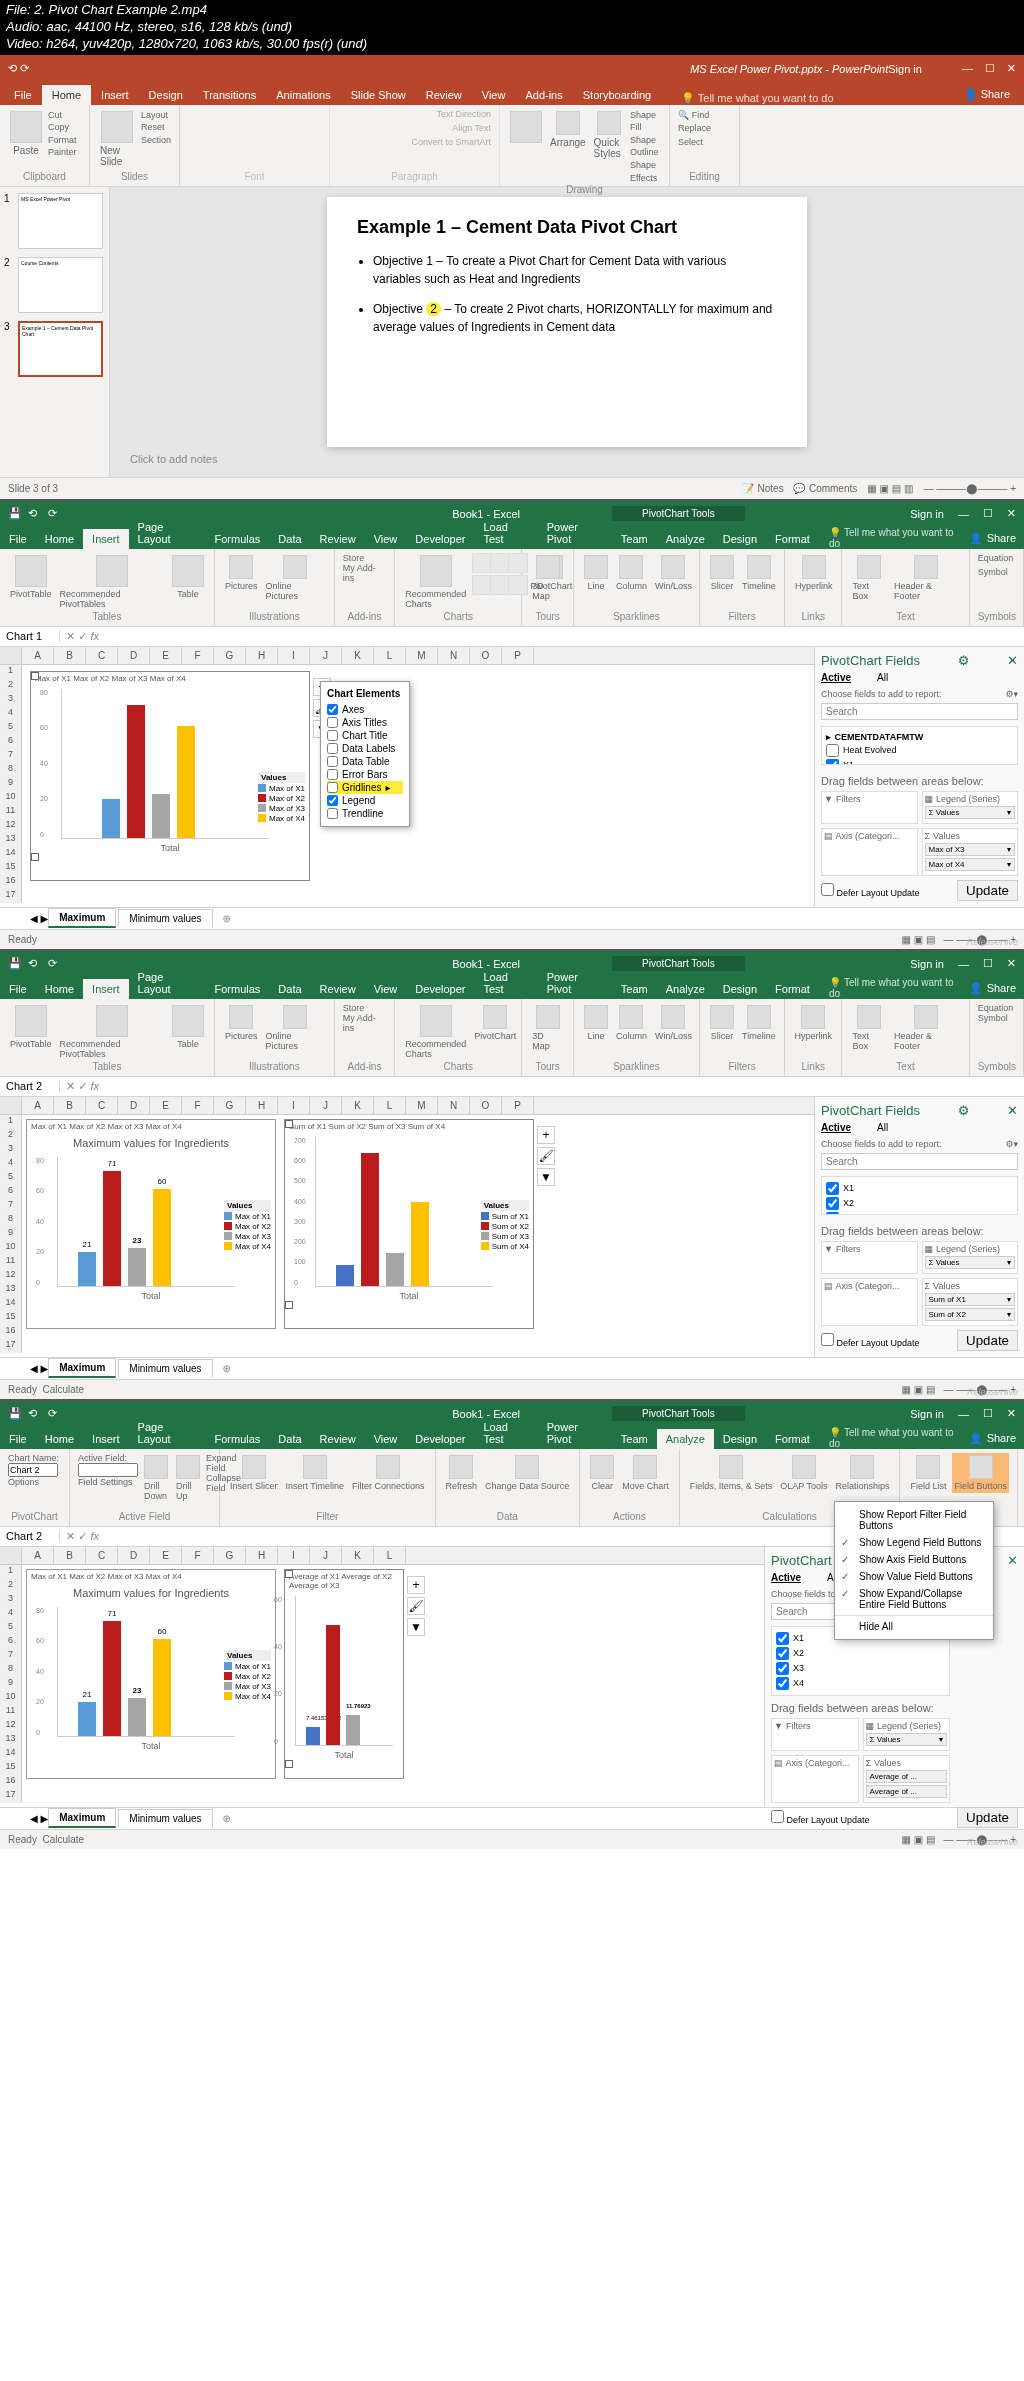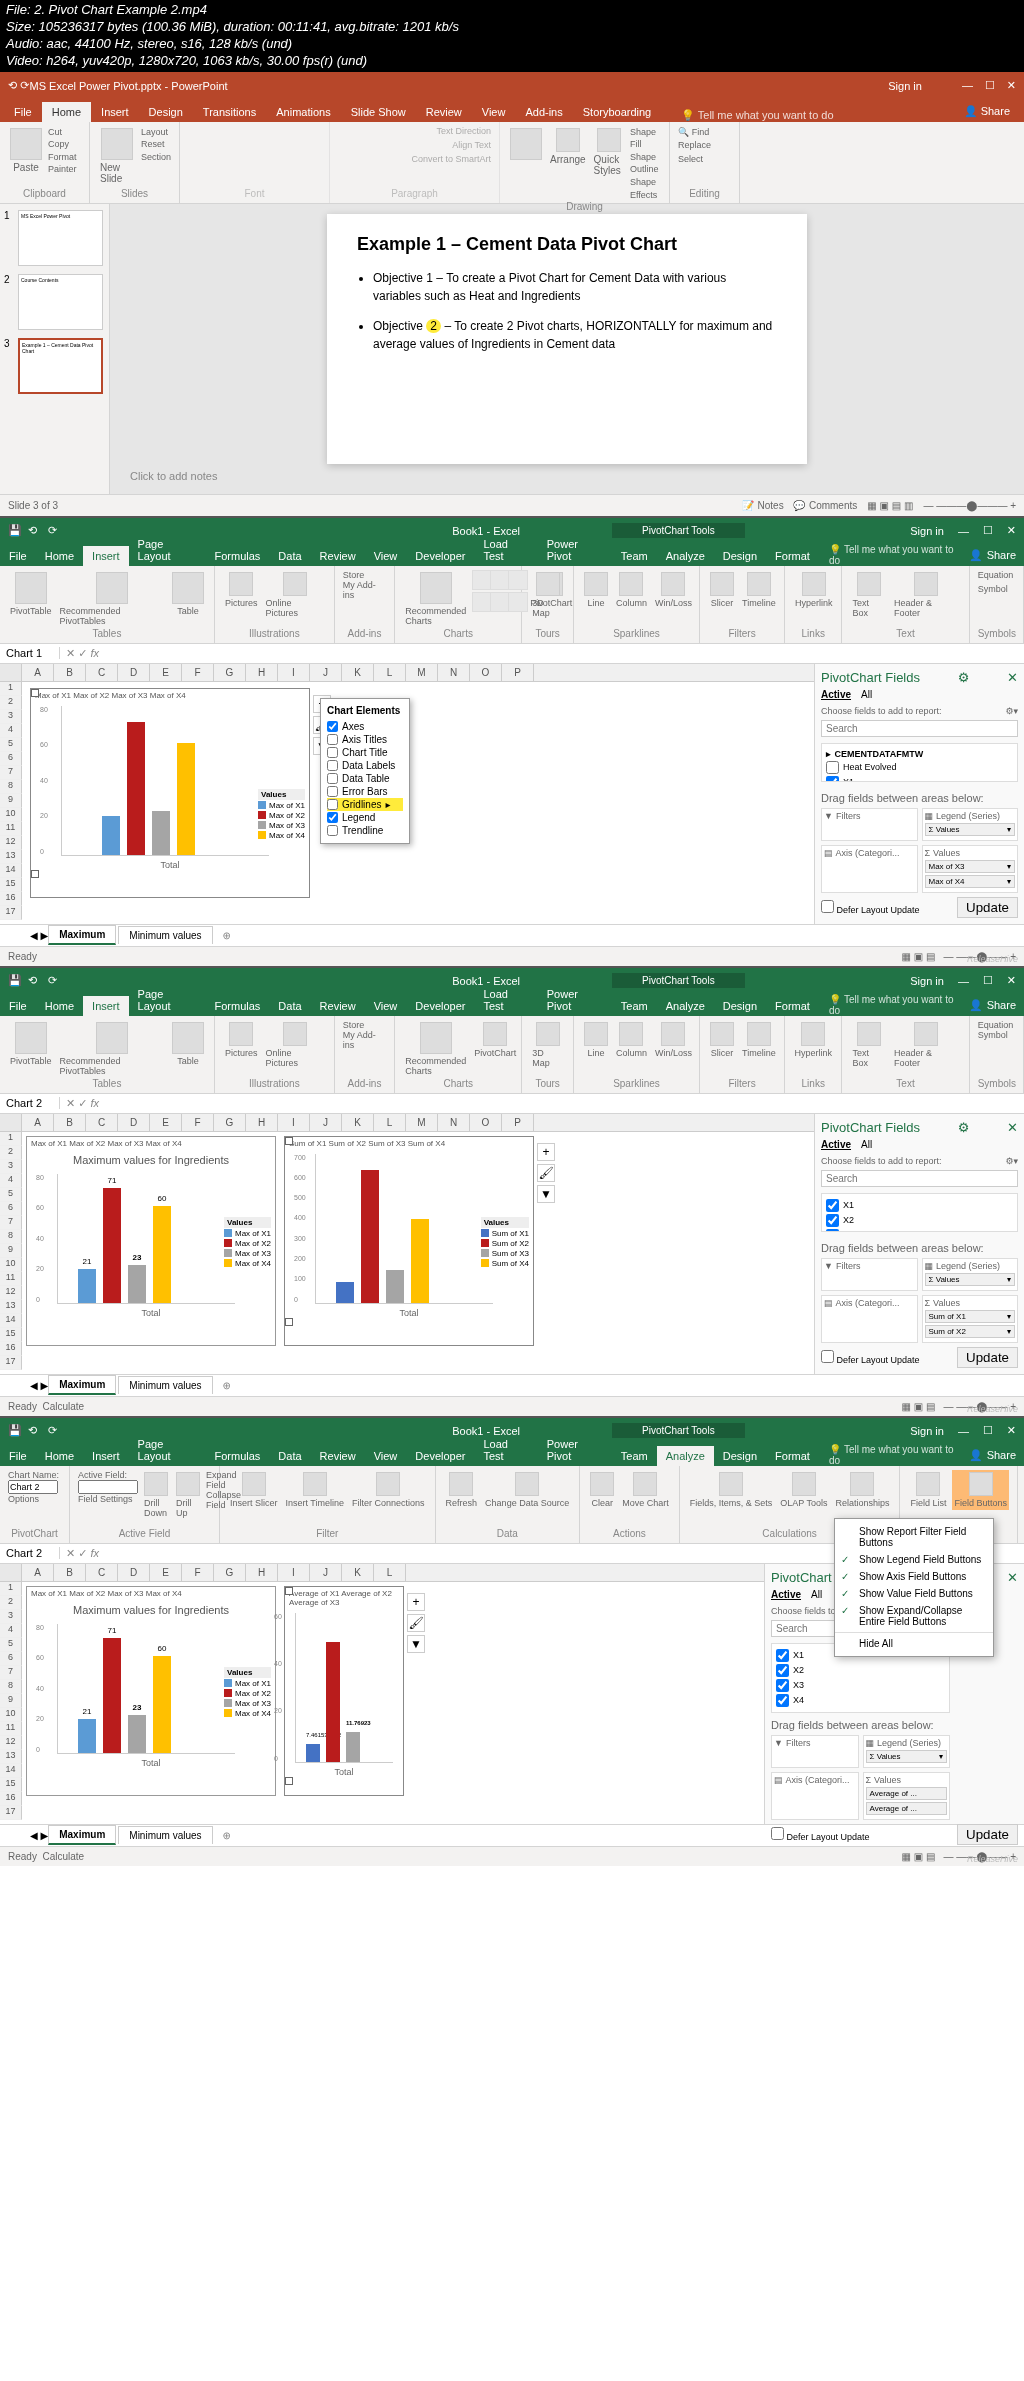--- a/index.html
+++ b/index.html
@@ -3,21 +3,21 @@
 <meta charset="utf-8">
 <style>
 * { margin: 0; padding: 0; box-sizing: border-box; font-family: "Segoe UI", Arial, sans-serif; }
 body { background: #fff; width: 1024px; font-size: 11px; }
 
 
 .meta-header { background: #000; color: #fff; padding: 2px 6px; font-style: italic; font-size: 13px; line-height: 1.3; }
 
 
 .pp-title { background: #b7472a; color: #fff; height: 28px; display: flex; align-items: center; padding: 0 8px; font-size: 11px; }
-.pp-title .center { flex: 1; text-align: left; }
+.pp-title .center { flex: 1; text-align: right; font-style: italic; }
 .pp-title .right { display: flex; gap: 20px; align-items: center; }
 .win-btns { display: flex; gap: 12px; margin-left: 20px; }
 
 .pp-ribbon-tabs { background: #b7472a; color: #fff; display: flex; height: 22px; align-items: flex-end; padding: 0 4px; font-size: 11px; }
 .pp-tab { padding: 4px 10px; cursor: pointer; }
 .pp-tab.active { background: #f3f2f1; color: #333; }
 .pp-tell { margin-left: 20px; opacity: 0.8; }
 .pp-share { margin-left: auto; padding: 4px 10px; }
 
 .pp-ribbon { background: #f3f2f1; height: 82px; border-bottom: 1px solid #d4d4d4; display: flex; font-size: 10px; color: #666; }
@@ -96,21 +96,21 @@
 .ce-title { font-weight: bold; margin-bottom: 4px; font-size: 10px; }
 .ce-item { display: flex; align-items: center; gap: 4px; padding: 1px 0; }
 .ce-item input { width: 11px; height: 11px; }
 .ce-item.hl { background: #ffeb3b; }
 .chart-side-btns { position: absolute; right: -22px; top: 6px; display: flex; flex-direction: column; gap: 3px; }
 .side-btn { width: 18px; height: 18px; border: 1px solid #ccc; background: #fff; text-align: center; font-size: 12px; line-height: 16px; }
 
 .ex-sidepane { width: 210px; background: #f9f9f9; border-left: 1px solid #d4d4d4; padding: 6px; font-size: 10px; display: flex; flex-direction: column; }
 .sp-title { font-size: 13px; color: #217346; font-weight: normal; margin-bottom: 4px; display: flex; justify-content: space-between; }
 .sp-close { cursor: pointer; }
-.sp-sub { display: flex; gap: 10px; font-size: 10px; margin-bottom: 6px; }
+.sp-sub { display: flex; gap: 26px; font-size: 10px; margin-bottom: 6px; }
 .sp-sub .active { text-decoration: underline; font-weight: bold; }
 .sp-hint { font-size: 9px; color: #666; margin-bottom: 4px; display: flex; justify-content: space-between; }
 .sp-search { width: 100%; border: 1px solid #ccc; padding: 2px 4px; margin-bottom: 6px; font-size: 10px; }
 .sp-fields { border: 1px solid #ddd; background: #fff; padding: 4px; max-height: 70px; overflow: auto; margin-bottom: 6px; }
 .sp-field { display: flex; align-items: center; gap: 4px; padding: 1px 0; font-size: 9px; }
 .sp-drag-hint { font-size: 11px; color: #666; margin: 4px 0; }
 .sp-zones { display: grid; grid-template-columns: 1fr 1fr; gap: 4px; flex: 1; }
 .sp-zone { border: 1px solid #ddd; background: #fff; padding: 2px; }
 .sp-zone-title { font-size: 9px; color: #666; display: flex; align-items: center; gap: 3px; }
 .sp-zone-item { background: #f0f0f0; border: 1px solid #ccc; padding: 1px 3px; font-size: 8px; margin: 2px 0; display: flex; justify-content: space-between; }
@@ -132,21 +132,20 @@
 .ctx-sep { border-top: 1px solid #ddd; margin: 2px 0; }
 
 .c1 { background: #5b9bd5; } .c2 { background: #b91c1c; } .c3 { background: #a5a5a5; font-weight: bold; } .c4 { background: #ffc000; }
 .c5 { background: #4472c4; }
 </style>
 </head>
 <body>
 
 <div class="meta-header">
   <div>File: 2. Pivot Chart Example 2.mp4</div>
-  <div>Size: 105236317 bytes (100.36 MiB), duration: 00:11:41, avg.bitrate: 1201 kb/s</div>
   <div>Audio: aac, 44100 Hz, stereo, s16, 128 kb/s (und)</div>
   <div>Video: h264, yuv420p, 1280x720, 1063 kb/s, 30.00 fps(r) (und)</div>
 </div>
 
 <div>
   <div class="pp-title">
     <span>⟲ ⟳</span>
     <span class="center">MS Excel Power Pivot.pptx - PowerPoint</span>
     <span class="right">
       <span>Sign in</span>

